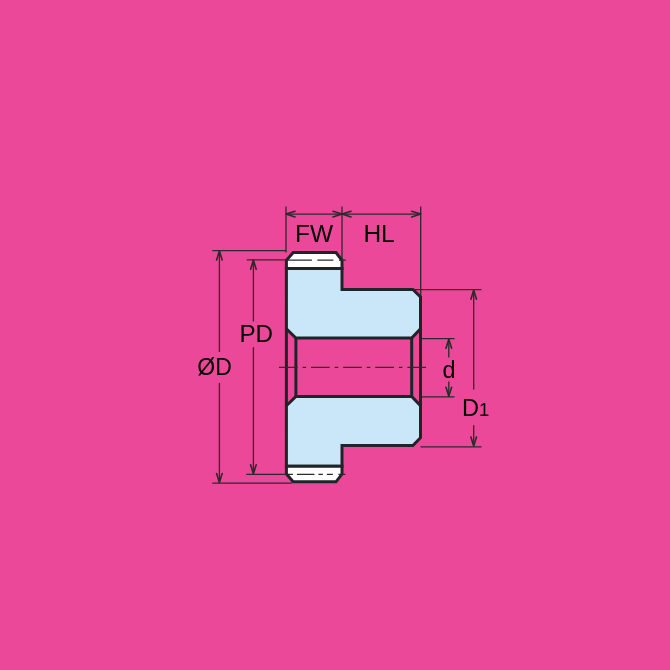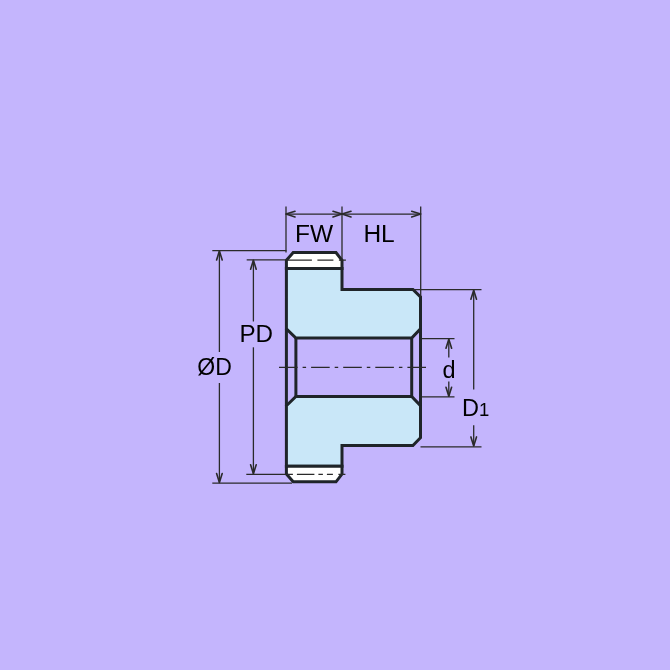--- a/index.html
+++ b/index.html
@@ -1,16 +1,16 @@
 <!DOCTYPE html>
 <html><head>
 <meta charset="utf-8">
 <style>
   html,body{margin:0;padding:0;background:#ffffff;}
-  .wrap{width:670px;height:670px;position:relative;background:#c4b5fd;overflow:hidden;}
+  .wrap{width:670px;height:670px;position:relative;background:#ec4899;overflow:hidden;}
   svg{position:absolute;left:0;top:0;}
   text{font-family:"Liberation Sans",sans-serif;fill:#000000;}
 </style>
 </head>
 <body>
 <div class="wrap">
 <svg width="670" height="670" viewBox="0 0 670 670">
 
   <g fill="#c9e7f8" stroke="#1f2429" stroke-width="3" stroke-linejoin="miter">
     <path d="M286.4,268.5 L342,268.5 L342,289.4 L412.9,289.4 L420.5,296.9 L420.5,328.9 L411.7,338.1 L295.9,338.1 L286.4,328.9 Z"></path>

